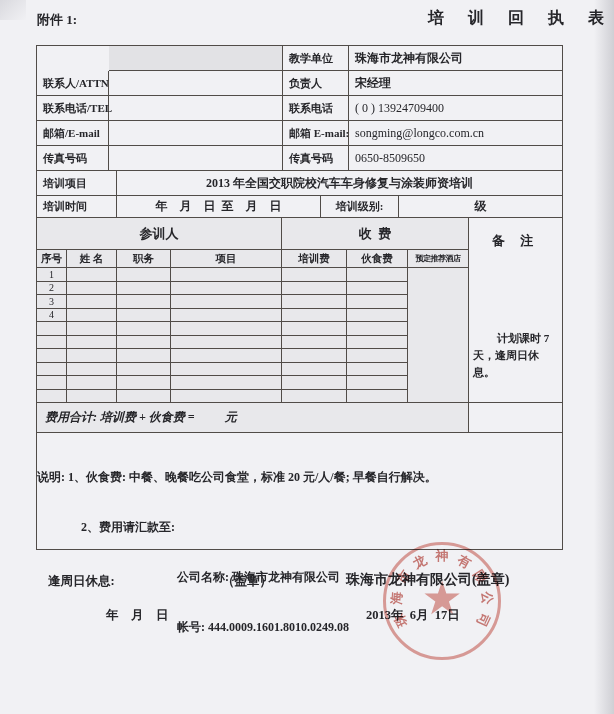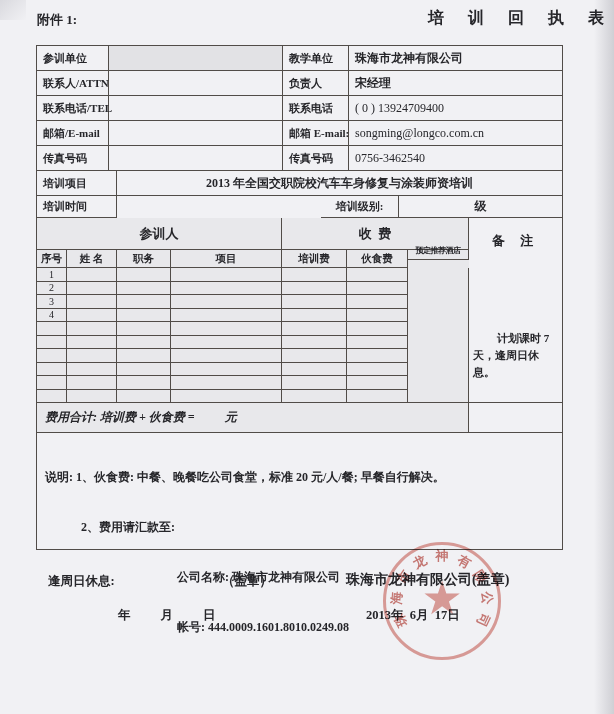--- a/index.html
+++ b/index.html
@@ -36,21 +36,21 @@
   .dcell{position:absolute;top:0;bottom:0;box-sizing:border-box;
     border-right:1px solid #514c48;border-bottom:1px solid #514c48;
     font-size:10px;display:flex;align-items:center;justify-content:center;}
   .remarks-cell{flex-direction:column;justify-content:flex-start;}
   .remarks-head{margin-top:14px;font-size:13px;font-weight:600;letter-spacing:6px;}
   .remarks-note{position:absolute;left:4px;right:4px;top:112px;font-size:11px;font-weight:600;
     line-height:17px;text-indent:24px;white-space:normal;text-align:left;}
   .total{font-size:12px;font-weight:600;padding-left:8px;}
   .instr{display:block;font-size:12px;font-weight:600;line-height:16.6px;padding-top:3px;}
   .instr div{white-space:pre;}
-  .i0{margin-left:8px;} .i1{margin-left:44px;} .i2{margin-left:140px;}
+  .i0{} .i1{margin-left:44px;} .i2{margin-left:140px;}
   
   .sig{position:absolute;font-size:12.5px;font-weight:600;white-space:pre;}
   .sig.company{font-size:14px;font-weight:700;}
   
   .stamp{position:absolute;left:383px;top:542px;width:118px;height:118px;
     mix-blend-mode:multiply;pointer-events:none;}
   .stamp-ring{position:absolute;inset:0;border:3px solid rgba(199,70,58,0.5);
     border-radius:50%;box-sizing:border-box;}
   .stamp-star{position:absolute;left:50%;top:50%;transform:translate(-50%,-55%);
     font-size:46px;color:rgba(199,70,58,0.5);font-family:"DejaVu Sans",sans-serif;}
@@ -62,21 +62,20 @@
 
 <div class="page">
   <div class="edge-shadow"></div>
   <div class="corner-shadow"></div>
 
   <div class="attachment">附件 1:</div>
   <div class="title">培 训 回 执 表</div>
 
   <div class="tbl">
 
-    <div class="cell lab" style="left:0;top:0;width:72px;height:25px;">参训单位</div>
     <div class="cell val shade" style="left:72px;top:0;width:174px;height:25px;"></div>
     <div class="cell lab" style="left:246px;top:0;width:66px;height:25px;">教学单位</div>
     <div class="cell val noR" style="left:312px;top:0;right:0;height:25px;font-weight:600;">珠海市龙神有限公司</div>
 
     <div class="cell lab" style="left:0;top:25px;width:72px;height:25px;">联系人/ATTN</div>
     <div class="cell val" style="left:72px;top:25px;width:174px;height:25px;"></div>
     <div class="cell lab" style="left:246px;top:25px;width:66px;height:25px;">负责人</div>
     <div class="cell lab" style="left:0;top:50px;width:72px;height:25px;">联系电话/TEL</div>
 
     <div class="cell val noR" style="left:312px;top:25px;right:0;height:25px;font-weight:600;">宋经理</div>
@@ -85,46 +84,47 @@
     <div class="cell val noR" style="left:312px;top:50px;right:0;height:25px;">( 0 ) 13924709400</div>
 
     <div class="cell lab" style="left:0;top:75px;width:72px;height:25px;">邮箱/E-mail</div>
     <div class="cell val" style="left:72px;top:75px;width:174px;height:25px;"></div>
     <div class="cell lab" style="left:246px;top:75px;width:66px;height:25px;">邮箱 E-mail:</div>
     <div class="cell val noR" style="left:312px;top:75px;right:0;height:25px;">songming@longco.com.cn</div>
 
     <div class="cell lab" style="left:0;top:100px;width:72px;height:25px;">传真号码</div>
     <div class="cell val" style="left:72px;top:100px;width:174px;height:25px;"></div>
     <div class="cell lab" style="left:246px;top:100px;width:66px;height:25px;">传真号码</div>
-    <div class="cell val noR" style="left:312px;top:100px;right:0;height:25px;">0756-3462540</div>
+    <div class="cell val noR" style="left:312px;top:100px;right:0;height:25px;">0650-8509650</div>
 
     <div class="cell lab" style="left:0;top:125px;width:80px;height:25px;">培训项目</div>
     <div class="cell val ctr noR" style="left:80px;top:125px;right:0;height:25px;font-weight:600;">2013 年全国交职院校汽车车身修复与涂装师资培训</div>
 
     <div class="cell lab" style="left:0;top:150px;width:80px;height:22px;">培训时间</div>
+    <div class="cell val ctr" style="left:80px;top:150px;width:204px;height:22px;font-weight:600;">年    月    日  至    月    日</div>
     <div class="cell lab ctr" style="left:284px;top:150px;width:78px;height:22px;padding-left:0;">培训级别:</div>
     <div class="cell val ctr noR" style="left:362px;top:150px;right:0;height:22px;font-weight:600;">级</div>
 
     <div class="underlay"></div>
 
     <div class="cell grp" style="left:0;top:172px;width:245px;height:32px;">参训人</div>
     <div class="cell grp" style="left:245px;top:172px;width:187px;height:32px;">收  费</div>
 
     <div class="cell noR remarks-cell" style="left:432px;top:172px;right:0;height:185px;">
       <div class="remarks-head">备 注</div>
       <div class="remarks-note">计划课时 7 天，逢周日休息。</div>
     </div>
 
     <div class="cell colh" style="left:0;top:204px;width:30px;height:18px;">序号</div>
     <div class="cell colh" style="left:30px;top:204px;width:50px;height:18px;">姓 名</div>
     <div class="cell colh" style="left:80px;top:204px;width:54px;height:18px;">职务</div>
     <div class="cell colh" style="left:134px;top:204px;width:111px;height:18px;">项目</div>
     <div class="cell colh" style="left:245px;top:204px;width:65px;height:18px;">培训费</div>
     <div class="cell colh" style="left:310px;top:204px;width:61px;height:18px;">伙食费</div>
-    <div class="cell colh small" style="left:371px;top:196px;width:61px;height:18px;">预定推荐酒店</div>
+    <div class="cell colh small" style="left:371px;top:204px;width:61px;height:18px;">预定推荐酒店</div>
 
     <div id="detail-rows">
         <div class="drow" style="top: 222px; height: 13.5px;">
           <div class="dcell" style="left: 0px; width: 30px;">1</div>
           <div class="dcell" style="left: 30px; width: 50px;"></div>
           <div class="dcell" style="left: 80px; width: 54px;"></div>
           <div class="dcell" style="left: 134px; width: 111px;"></div>
           <div class="dcell" style="left: 245px; width: 65px;"></div>
           <div class="dcell" style="left: 310px; width: 61px;"></div>
         </div>
@@ -213,21 +213,21 @@
       <div class="i2">公司名称: 珠海市龙神有限公司</div>
       <div class="i2">帐号: 444.0009.1601.8010.0249.08</div>
       
       
     </div>
   </div>
 
   <div class="sig" style="left:48px;top:573px;">逢周日休息:</div>
   <div class="sig" style="left:222px;top:573px;">（盖章）</div>
   <div class="sig company" style="left:346px;top:571px;">珠海市龙神有限公司(盖章)</div>
-  <div class="sig" style="left:118px;top:607px;font-family:Liberation Mono, monospace;">年    月    日</div>
+  <div class="sig" style="left:106px;top:607px;">年    月    日</div>
   <div class="sig" style="left:366px;top:607px;">2013年  6月  17日</div>
 
   <div class="stamp">
     <div class="stamp-ring"></div>
     <div class="stamp-star">★</div>
     <div class="stamp-arc" id="stamp-arc">
         <span style="left: 18.2161px; top: 78.0178px; transform: translate(-50%, -50%) rotate(-115deg);">珠</span>
         <span style="left: 14.0963px; top: 56.0569px; transform: translate(-50%, -50%) rotate(-86.25deg);">海</span>
         <span style="left: 21.0474px; top: 34.8215px; transform: translate(-50%, -50%) rotate(-57.5deg);">市</span>
         <span style="left: 37.3555px; top: 19.5473px; transform: translate(-50%, -50%) rotate(-28.75deg);">龙</span>

